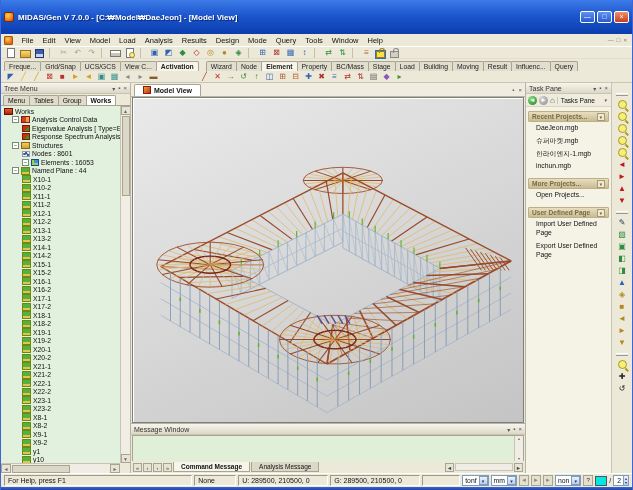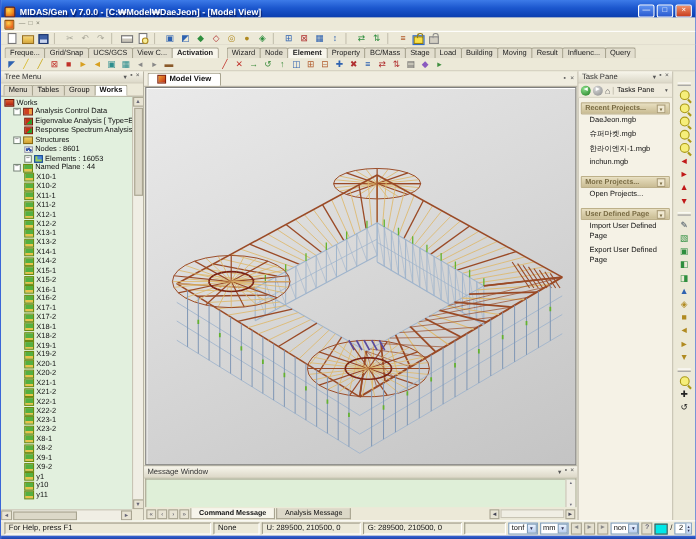--- a/index.html
+++ b/index.html
@@ -1,21 +1,21 @@
 <!DOCTYPE html>
 <html><head>
 <meta charset="utf-8">
 <style>
   *{box-sizing:border-box;margin:0;padding:0;}
   html,body{width:633px;height:490px;overflow:hidden;}
   body{font-family:"Liberation Sans",sans-serif;background:#ECE9D8;font-size:7px;color:#111;}
   .window{width:633px;height:490px;display:flex;flex-direction:column;border-left:1px solid #3A66D8;border-right:1px solid #3A66D8;}
 
   
-  .titlebar{height:16px;background:linear-gradient(180deg,#3D7BE8 0%,#1C57CE 45%,#0A3DAE 100%);display:flex;align-items:flex-end;padding:0 3px;gap:4px;flex:0 0 auto;}
+  .titlebar{height:34px;background:linear-gradient(180deg,#3D7BE8 0%,#1C57CE 45%,#0A3DAE 100%);display:flex;align-items:center;padding:0 3px;gap:4px;flex:0 0 auto;}
   .app-icon{width:10px;height:10px;border-radius:2px;background:radial-gradient(circle at 35% 30%,#FFD24A 0%,#F08A1E 55%,#C83C10 100%);border:1px solid #7A2A08;}
   .title-text{color:#fff;font-size:8px;font-weight:bold;flex:1;white-space:nowrap;overflow:hidden;text-shadow:1px 1px 1px rgba(0,0,40,.6);}
   .win-btns{display:flex;gap:2px;}
   .wbtn{width:15px;height:12px;border:1px solid #fff;border-radius:2px;background:linear-gradient(#5E93F2,#2A5ACF);color:#fff;font-size:7px;line-height:10px;text-align:center;}
   .wbtn.close{background:linear-gradient(#F0936A,#C83C1E);}
 
   
   .menubar{height:12px;display:flex;align-items:center;background:#ECE9D8;padding:0 3px;flex:0 0 auto;}
   .menu-fire{width:9px;height:9px;border-radius:1px;background:radial-gradient(circle at 40% 30%,#FFD24A,#E8641E 70%);margin-right:4px;border:1px solid #9A5A10;}
   .menu-items{display:flex;flex:1;}
@@ -140,20 +140,36 @@
     <span class="title-text">MIDAS/Gen V 7.0.0 - [C:₩Model₩DaeJeon] - [Model View]</span>
     <span class="win-btns">
       <span class="wbtn">—</span>
       <span class="wbtn">□</span>
       <span class="wbtn close">×</span>
     </span>
   </div>
 
   <div class="menubar">
     <span class="menu-fire"></span>
+    <div class="menu-items">
+
+    <span class="menu-item">File</span>
+        <span class="menu-item">Edit</span>
+        <span class="menu-item">View</span>
+        <span class="menu-item">Model</span>
+        <span class="menu-item">Load</span>
+        <span class="menu-item">Analysis</span>
+        <span class="menu-item">Results</span>
+        <span class="menu-item">Design</span>
+        <span class="menu-item">Mode</span>
+        <span class="menu-item">Query</span>
+        <span class="menu-item">Tools</span>
+        <span class="menu-item">Window</span>
+        <span class="menu-item">Help</span>
+      </div>
     <span class="mdi-ctrls">
       <span>—</span>
       <span>□</span>
       <span>×</span>
     </span>
   </div>
 
   <div class="tb tb1">
 
   <span class="tbi ico-page"></span>

